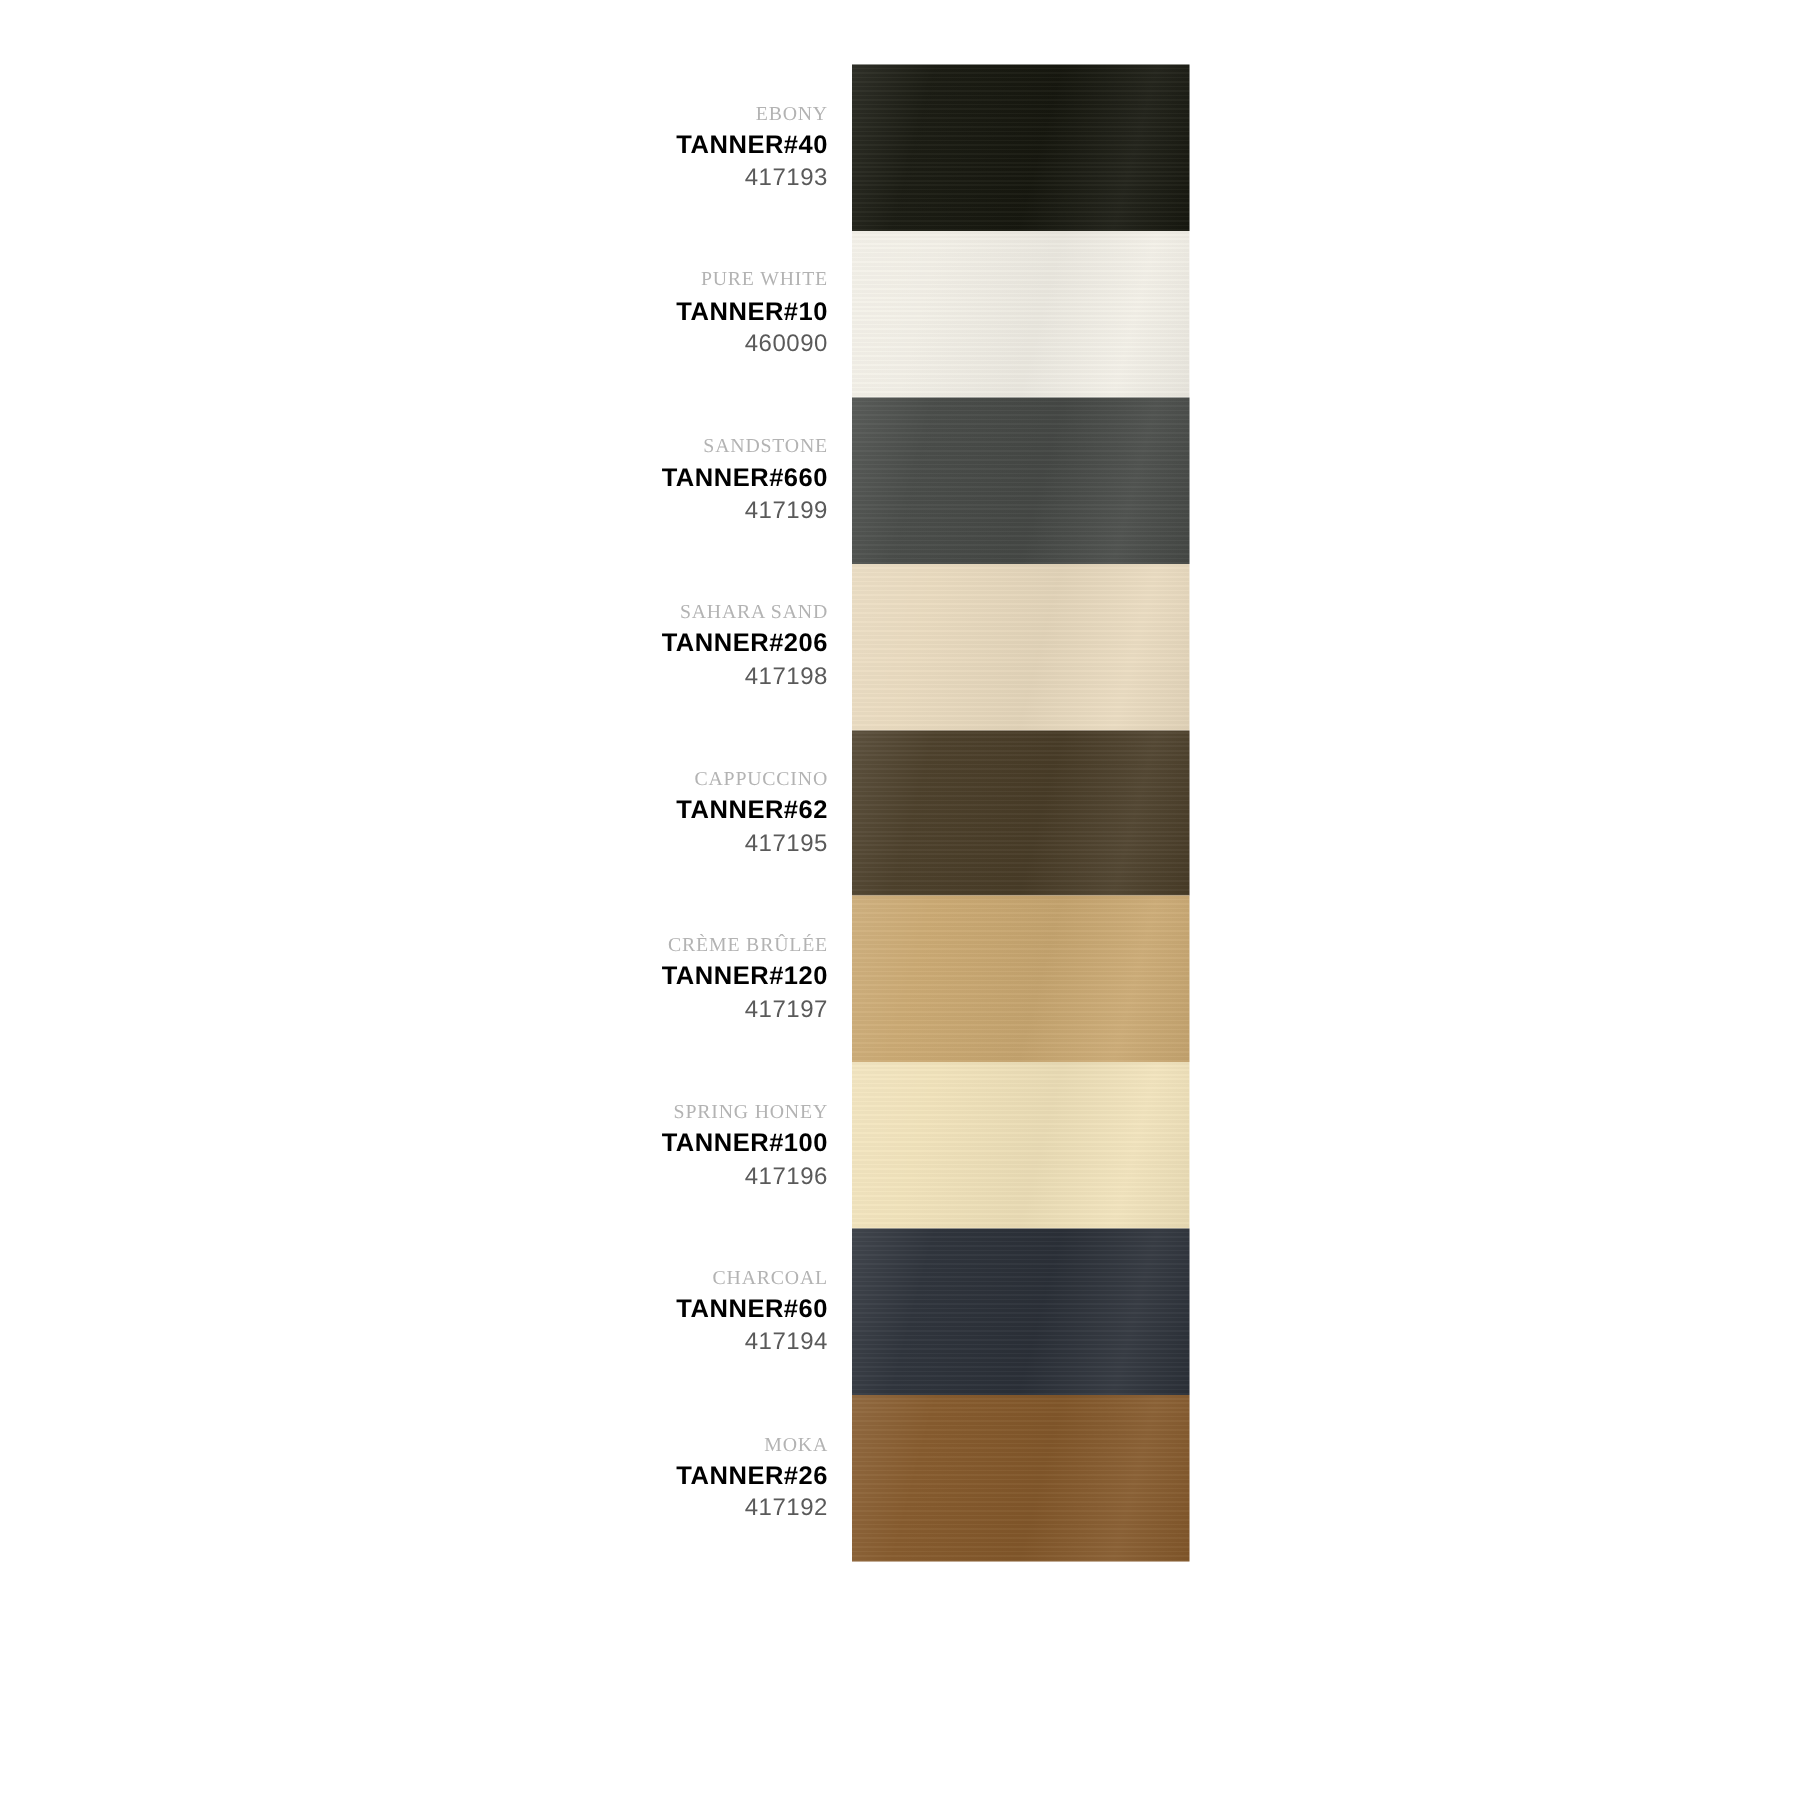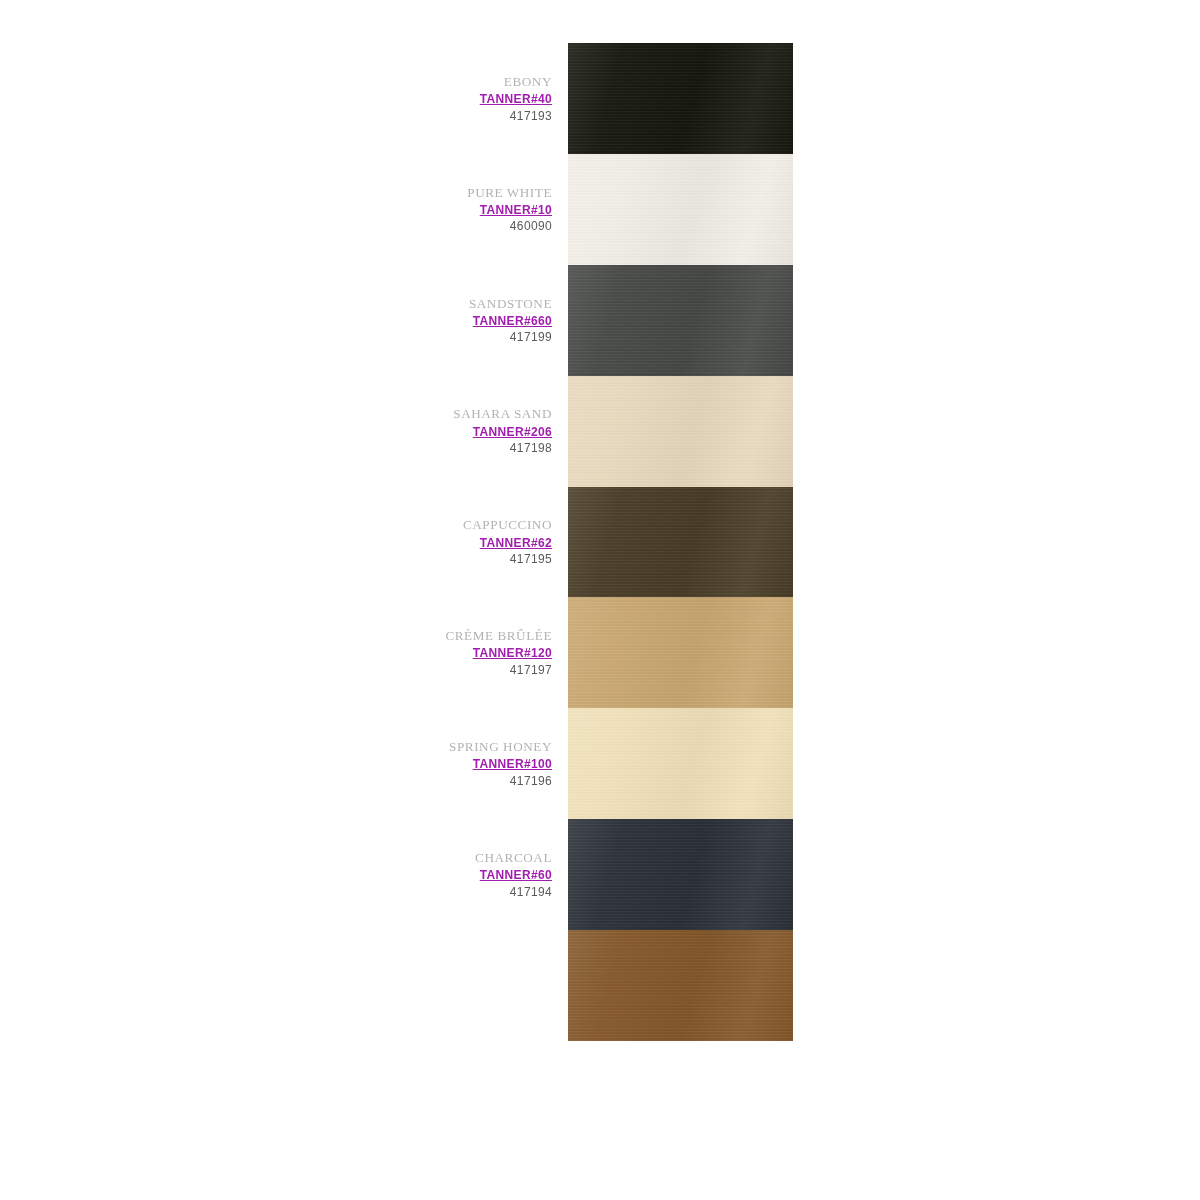--- a/index.html
+++ b/index.html
@@ -52,31 +52,30 @@
     display: block;
     font-size: 13.2px;
     letter-spacing: 0.55px;
     color: #b3b3b3;
     text-transform: uppercase;
     font-family: Liberation Serif, serif;
   }
 
   .swatch-code {
     display: block;
-    font-size: 12px;
+    font-size: 17px;
     letter-spacing: 0.35px;
-    color: #a21caf;
+    color: #000000;
     font-weight: 600;
     text-transform: uppercase;
-    text-decoration: underline;
   }
 
   .swatch-number {
     display: block;
-    font-size: 12px;
+    font-size: 16px;
     letter-spacing: 0.35px;
     color: #5a5a5a;
   }
 
   .swatch-chip {
     position: absolute;
     left: 568px;
     width: 225px;
     height: 110.9px;
     overflow: hidden;
@@ -174,16 +173,21 @@
       </div>
       <div class="swatch-row">
         <div class="swatch-labels">
           <span class="swatch-name">CHARCOAL</span>
           <span class="swatch-code">TANNER#60</span>
           <span class="swatch-number">417194</span>
         </div>
         <div class="swatch-chip" style="background-color: rgb(44, 49, 57);"></div>
       </div>
       <div class="swatch-row">
+        <div class="swatch-labels">
+          <span class="swatch-name">MOKA</span>
+          <span class="swatch-code">TANNER#26</span>
+          <span class="swatch-number">417192</span>
+        </div>
         <div class="swatch-chip" style="background-color: rgb(133, 89, 43);"></div>
       </div>
     </div>
 </div>
 
 </body></html>

